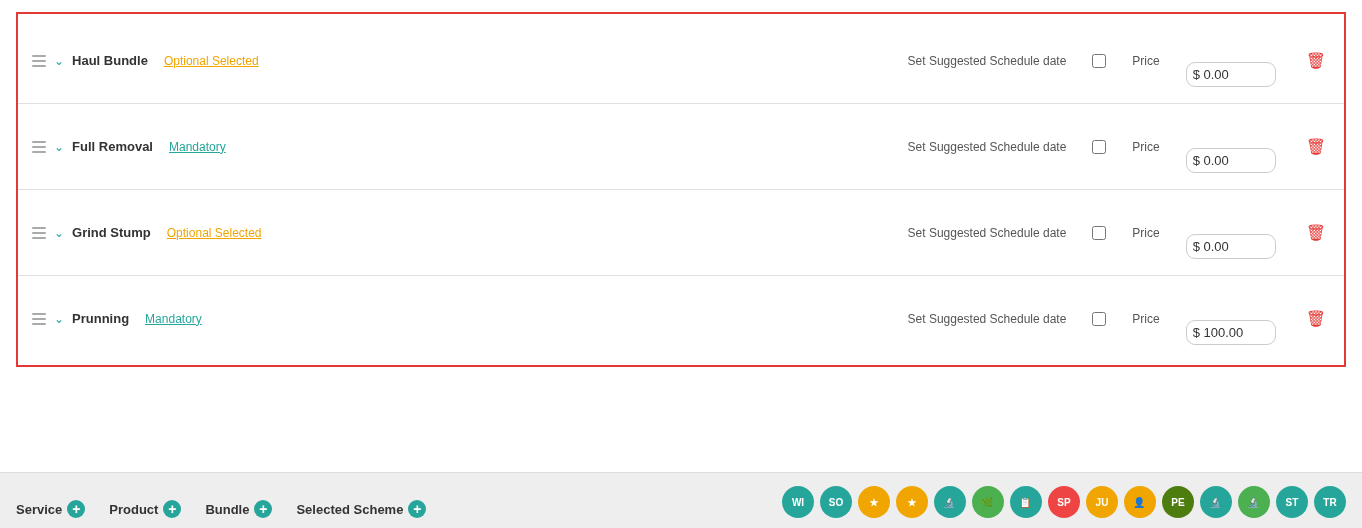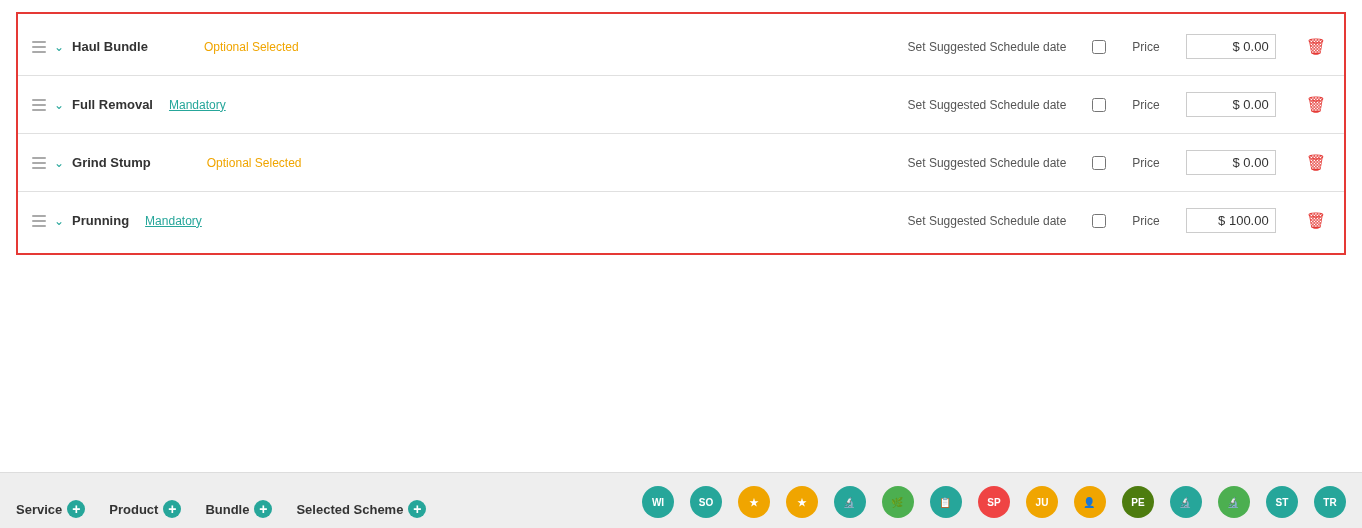--- a/index.html
+++ b/index.html
@@ -65,22 +65,22 @@
     }
     .service-name {
       font-weight: 600;
       color: #333;
       font-size: 13px;
       margin-right: 10px;
     }
     .badge-optional {
       color: #f0a500;
       font-size: 12px;
-      cursor: pointer;
-      margin-left: 40px;
+      text-decoration: underline;
+      cursor: pointer;
     }
     .badge-mandatory {
       color: #26a69a;
       font-size: 12px;
       text-decoration: underline;
       cursor: pointer;
     }
     .service-right {
       display: flex;
       align-items: center;
@@ -97,25 +97,25 @@
       cursor: pointer;
       accent-color: #26a69a;
     }
     .price-label {
       color: #555;
       font-size: 12px;
     }
     .price-input {
       width: 90px;
       border: 1px solid #ccc;
-      border-radius: 0;
+      border-radius: 9px;
       padding: 4px 6px;
       font-size: 13px;
       color: #333;
-      text-align: right;
+      margin-top: 28px;
     }
     .delete-icon {
       color: #e53935;
       font-size: 16px;
       cursor: pointer;
       padding: 2px 4px;
     }
     
     .bottom-toolbar {
       background: #eeeeee;
@@ -144,21 +144,21 @@
       background: #26a69a;
       color: #fff;
       border-radius: 50%;
       font-size: 14px;
       font-weight: bold;
       line-height: 1;
     }
     .avatar-group {
       display: flex;
       align-items: center;
-      gap: 16px;
+      gap: 6px;
       margin-left: auto;
     }
     .avatar {
       width: 32px;
       height: 32px;
       border-radius: 50%;
       display: flex;
       align-items: center;
       justify-content: center;
       font-size: 10px;

